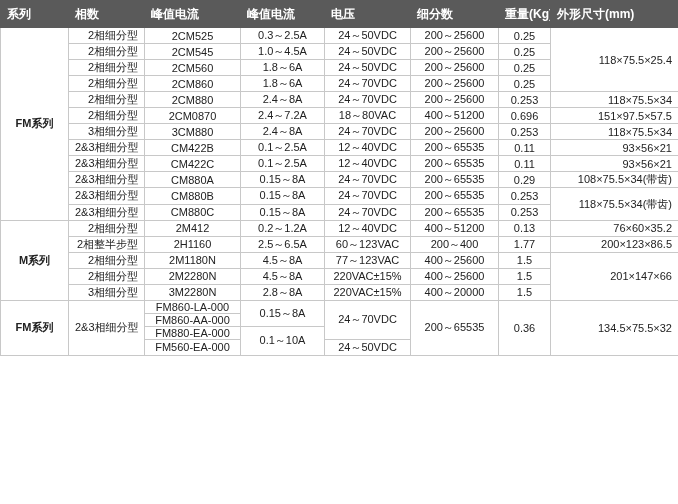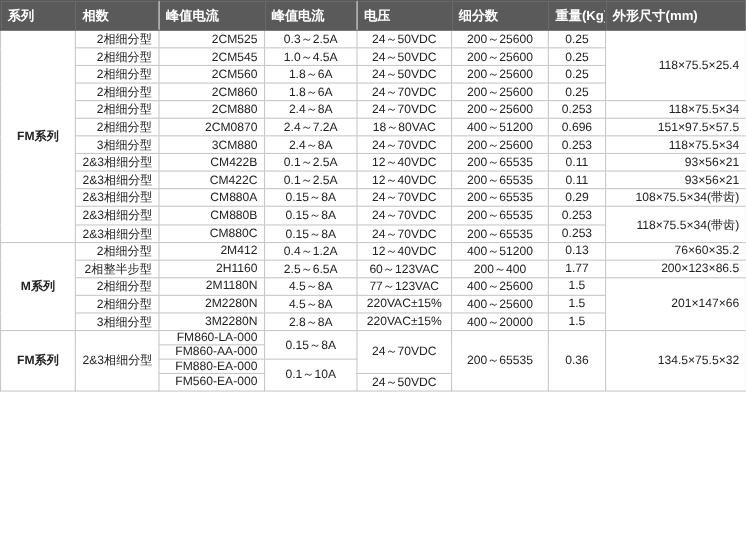--- a/index.html
+++ b/index.html
@@ -40,21 +40,21 @@
   }
   td.c-series {
     text-align: center;
     font-weight: bold;
     font-size: 12px;
   }
   td.c-phase {
     text-align: right;
   }
   td.c-model {
-    text-align: right;
+    text-align: center;
   }
   td.c-center {
     text-align: center;
   }
   td.c-dim {
     text-align: right;
   }
   .sep-top {
     border-top: 1px solid #9a9a9a !important;
   }
@@ -188,21 +188,21 @@
         <td class="c-model">CM880C</td>
         <td class="c-center">0.15～8A</td>
         <td class="c-center">24～70VDC</td>
         <td class="c-center">200～65535</td>
         <td class="c-center">0.253</td>
       </tr>
       <tr class="group-start">
         <td class="c-series sep-top" rowspan="5">M系列</td>
         <td class="c-phase sep-top">2相细分型</td>
         <td class="c-model sep-top">2M412</td>
-        <td class="c-center sep-top">0.4～1.2A</td>
+        <td class="c-center sep-top">0.2～1.2A</td>
         <td class="c-center sep-top">12～40VDC</td>
         <td class="c-center sep-top">400～51200</td>
         <td class="c-center sep-top">0.13</td>
         <td class="c-dim sep-top">76×60×35.2</td>
       </tr>
       <tr>
         <td class="c-phase">2相整半步型</td>
         <td class="c-model">2H1160</td>
         <td class="c-center">2.5～6.5A</td>
         <td class="c-center">60～123VAC</td>

